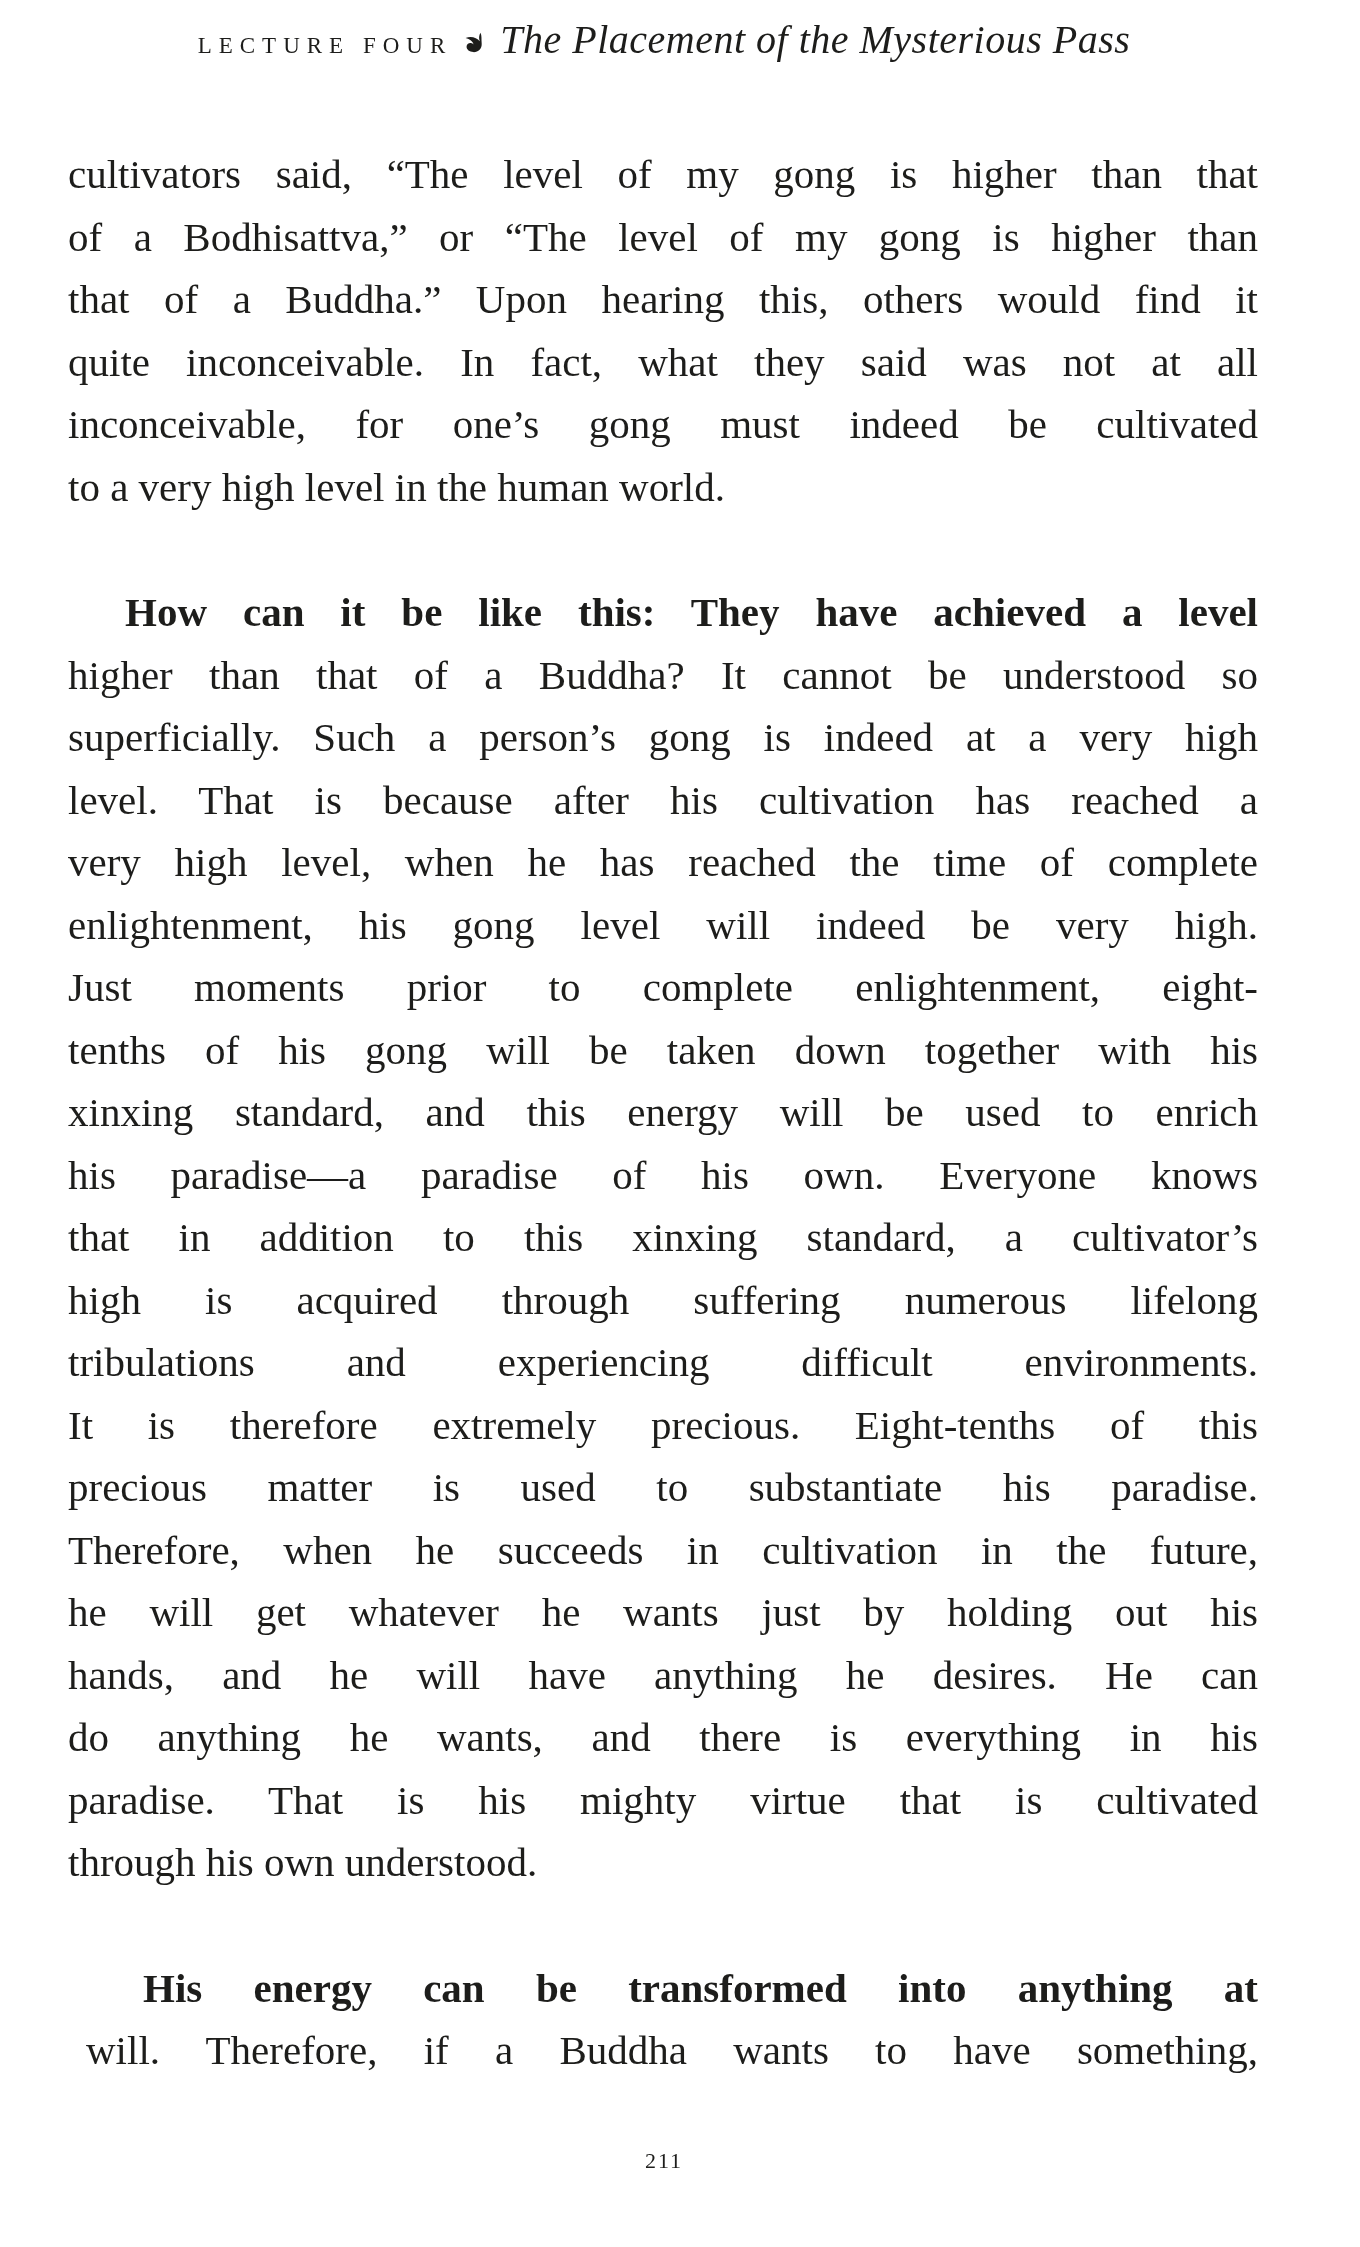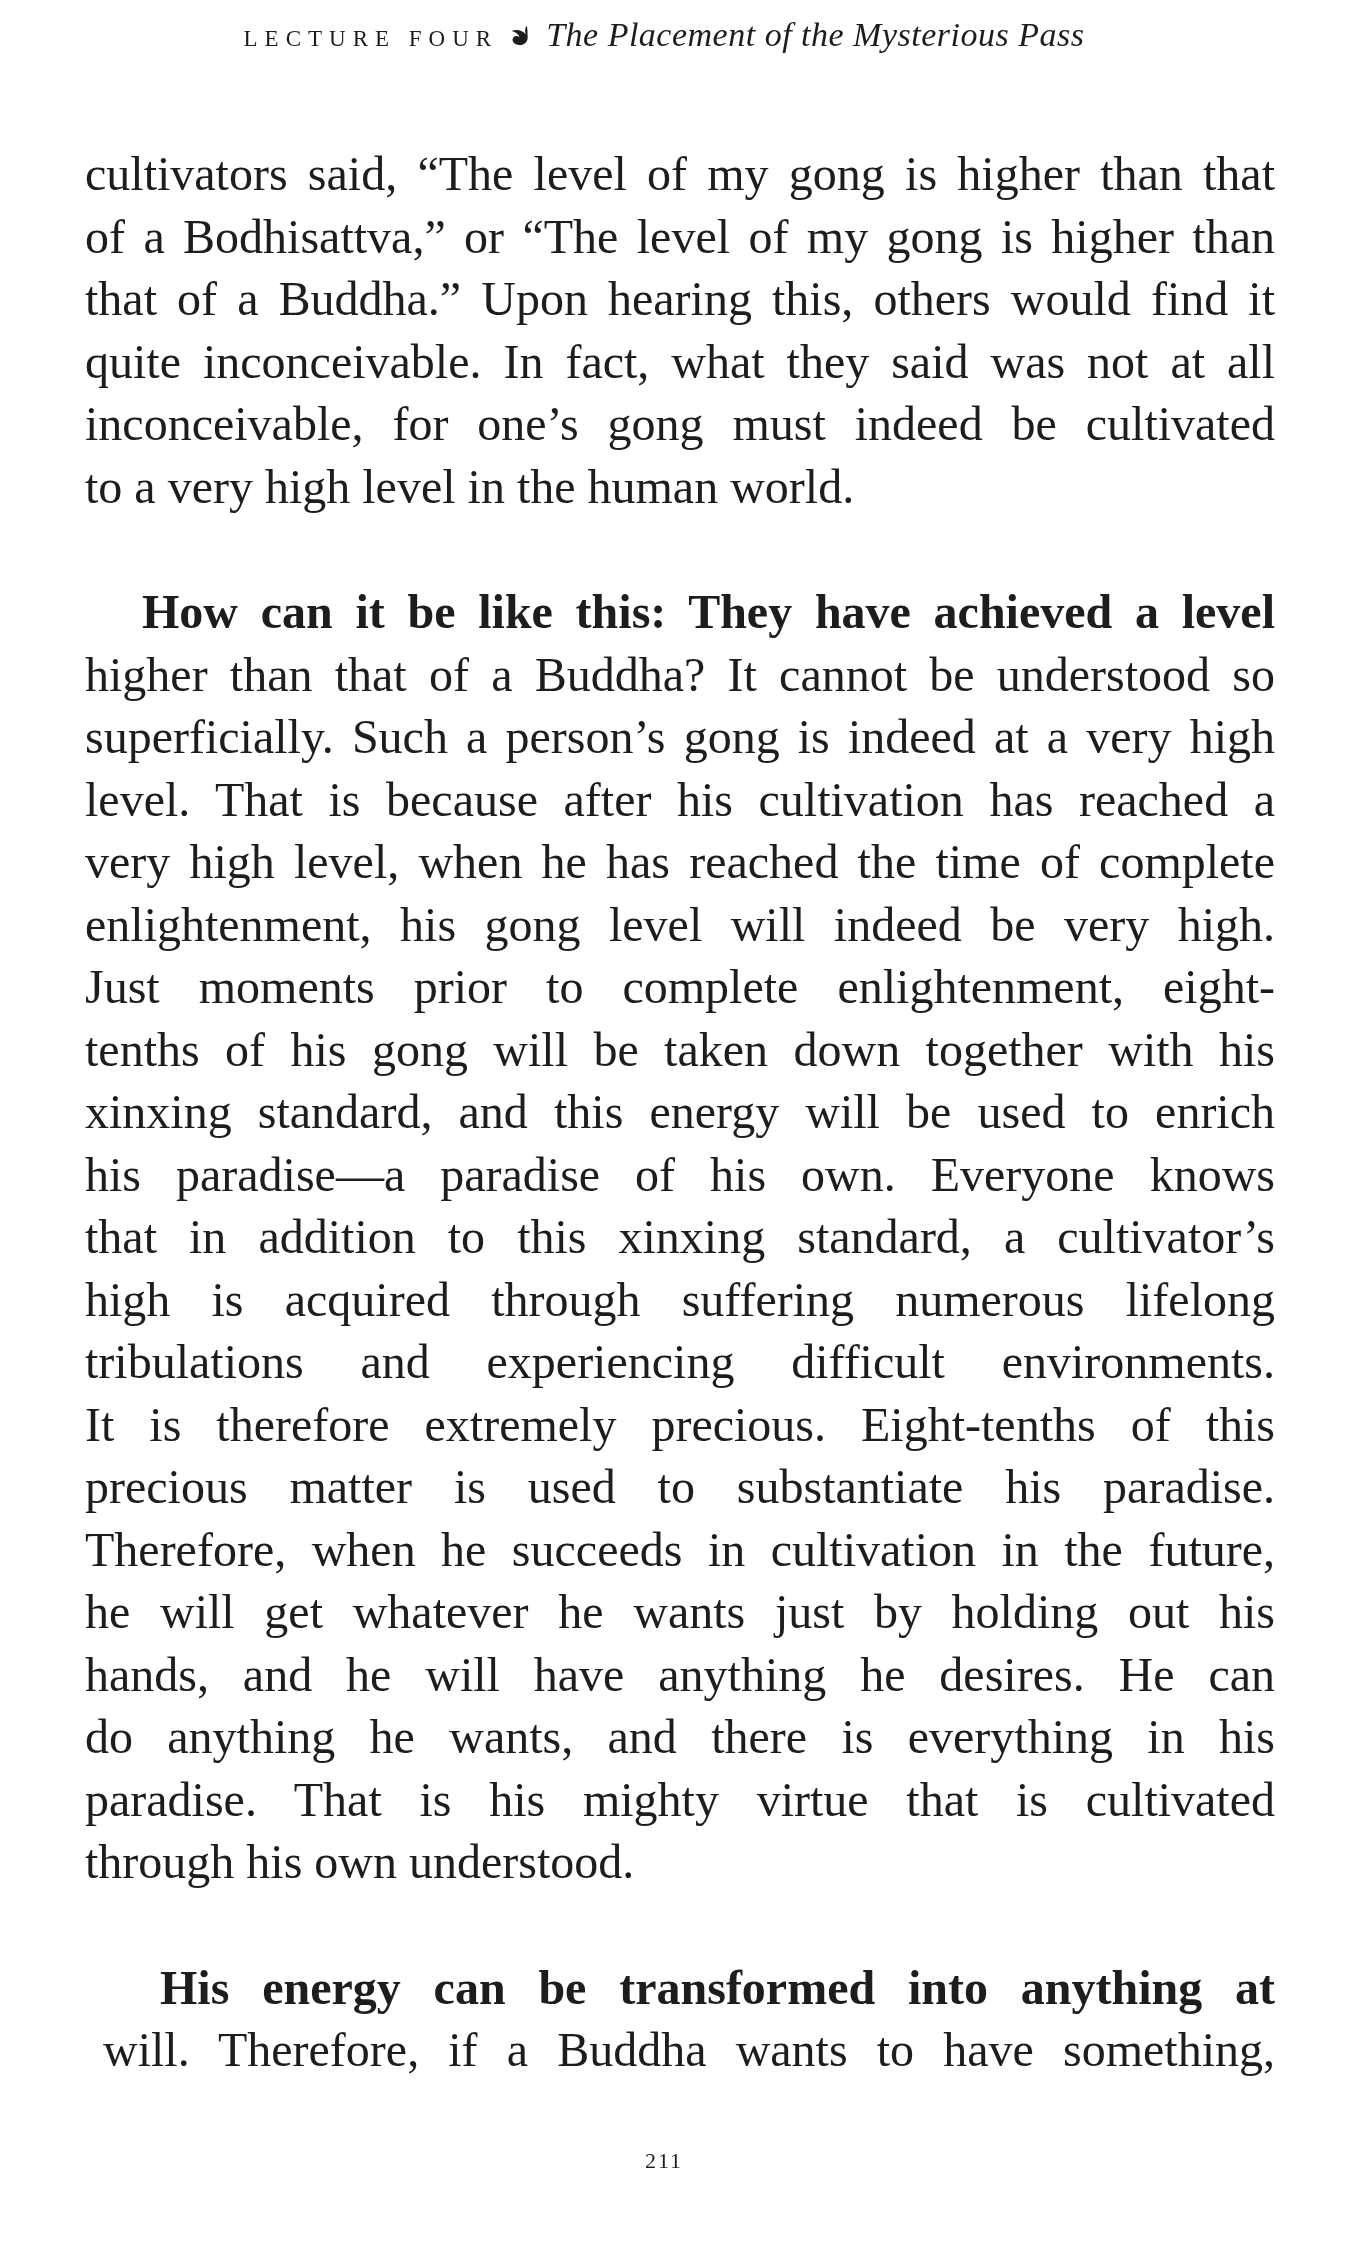--- a/index.html
+++ b/index.html
@@ -25,29 +25,29 @@
     letter-spacing: 7px;
     font-variant: normal;
   }
   .fleuron {
     position: relative;
     top: 2px;
     margin: 0 14px 0 10px;
   }
   .head-title {
     font-style: italic;
-    font-size: 34px;
+    font-size: 40px;
     letter-spacing: 0.5px;
   }
   .body-text {
     position: absolute;
     top: 143px;
-    left: 85px;
+    left: 68px;
     width: 1190px;
-    font-size: 48px;
+    font-size: 41px;
     line-height: 62.5px;
   }
   .paragraph { margin: 0 0 63px 0; }
   .paragraph:last-child { margin-bottom: 0; margin-left: 18px; }
   .line {
     text-align: justify;
     text-align-last: justify;
     white-space: normal;
   }
   .line.last-left { text-align-last: left; }

